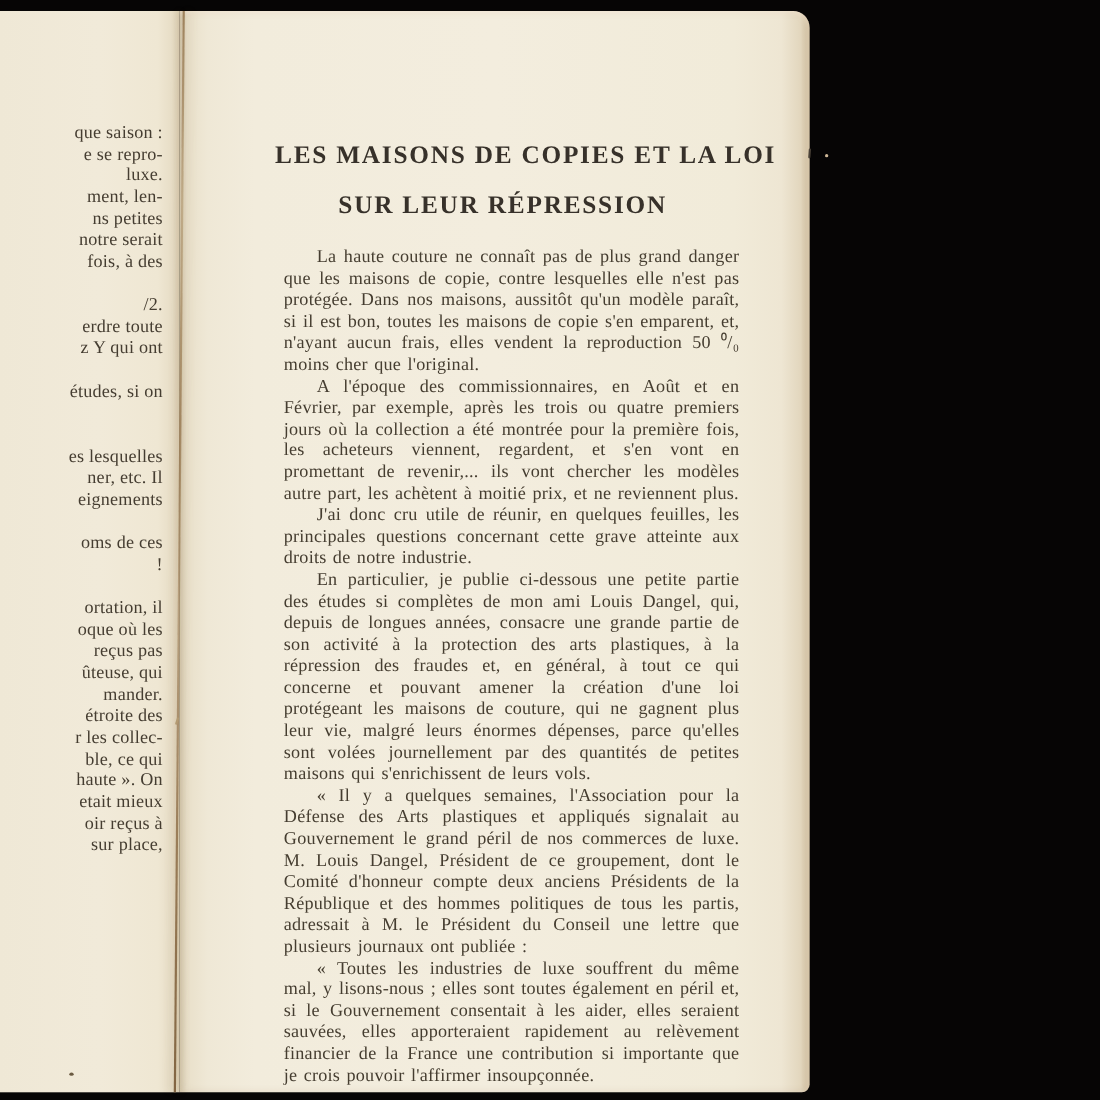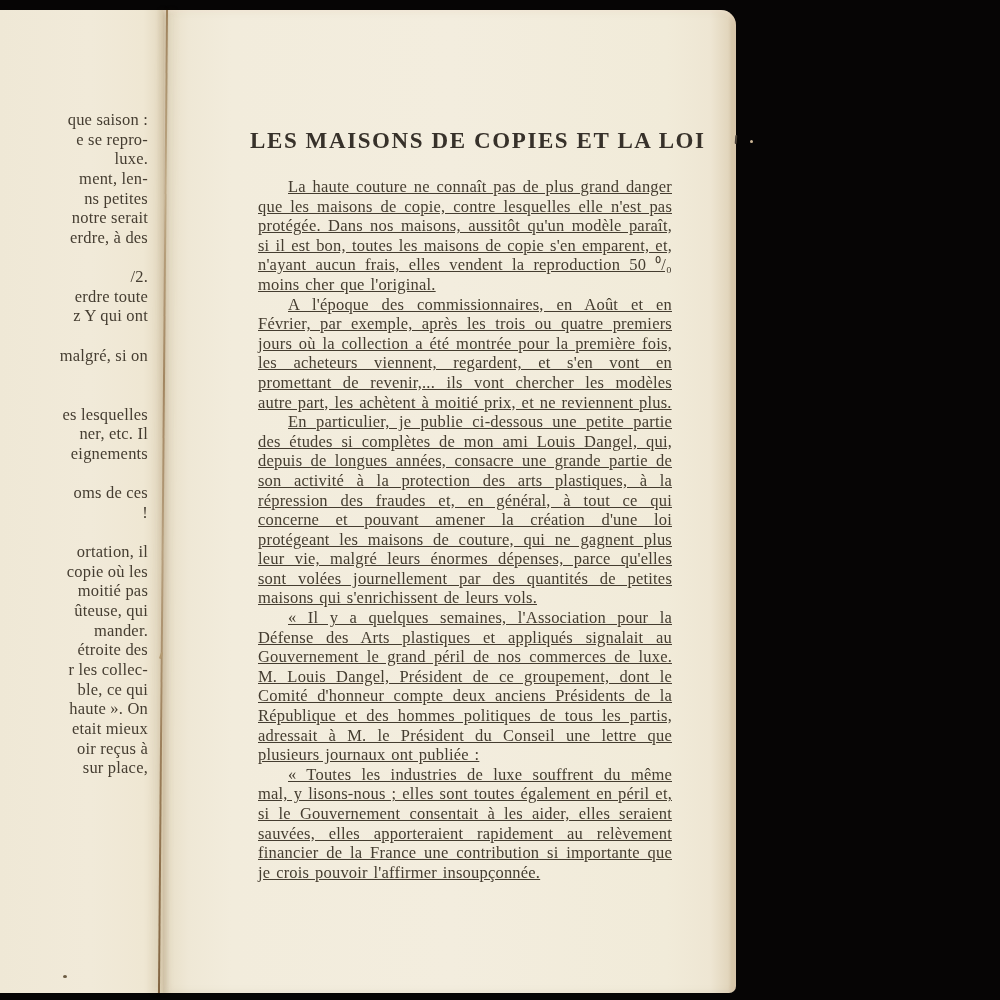--- a/index.html
+++ b/index.html
@@ -70,81 +70,83 @@
     position:absolute;left:485px;top:17px;width:2px;height:9px;
     background:#4a4238;transform:rotate(4deg);border-radius:1px;
   }
   .article-body{
     margin-top:13px;
     font-size:16.5px;line-height:19.6px;
     letter-spacing:0.2px;word-spacing:1.5px;
     color:#453d30;
     text-align:justify;
   }
-  .article-body p{margin:0;text-indent:30px;text-decoration:underline;}
+  .article-body p{margin:0;text-indent:30px;}
 
   
   .speck{position:absolute;border-radius:50%;}
   .speck-a{left:63px;top:975px;width:4px;height:3px;background:#6b5b42;}
   .speck-b{left:750px;top:140px;width:3px;height:3px;background:#cdb797;}
   .speck-c{left:160px;top:652px;width:2px;height:7px;border-radius:2px;background:#b39a72;transform:rotate(18deg);}
 </style>
 </head>
 <body>
 
 <div class="stage">
 
   <div class="left-page">
     <div class="lp-text">
       <div class="lp-line">que saison :</div>
       <div class="lp-line">e se repro-</div>
       <div class="lp-line">luxe.</div>
       <div class="lp-line">ment, len-</div>
       <div class="lp-line">ns petites</div>
       <div class="lp-line">notre serait</div>
-      <div class="lp-line">erdre, à des</div>
+      <div class="lp-line">fois, à des</div>
       <div class="lp-line"></div>
       <div class="lp-line">/2.</div>
       <div class="lp-line">erdre toute</div>
       <div class="lp-line">z Y qui ont</div>
       <div class="lp-line"></div>
-      <div class="lp-line">malgré, si on</div>
+      <div class="lp-line">études, si on</div>
       <div class="lp-line"></div>
       <div class="lp-line"></div>
       <div class="lp-line">es lesquelles</div>
       <div class="lp-line">ner, etc. Il</div>
       <div class="lp-line">eignements</div>
       <div class="lp-line"></div>
       <div class="lp-line">oms de ces</div>
       <div class="lp-line">!</div>
       <div class="lp-line"></div>
       <div class="lp-line">ortation, il</div>
-      <div class="lp-line">copie où les</div>
-      <div class="lp-line">moitié pas</div>
+      <div class="lp-line">oque où les</div>
+      <div class="lp-line">reçus pas</div>
       <div class="lp-line">ûteuse, qui</div>
       <div class="lp-line">mander.</div>
       <div class="lp-line">étroite des</div>
       <div class="lp-line">r les collec-</div>
       <div class="lp-line">ble, ce qui</div>
       <div class="lp-line">haute ». On</div>
       <div class="lp-line">etait mieux</div>
       <div class="lp-line">oir reçus à</div>
       <div class="lp-line">sur place,</div>
     </div>
   </div>
 
   <div class="right-page">
     <div class="rp-inner">
       <h1 class="article-title">
         <span>LES MAISONS DE COPIES ET LA LOI</span>
+        <span>SUR LEUR RÉPRESSION</span>
         <i class="title-tick"></i>
       </h1>
       <div class="article-body">
         <p>La haute couture ne connaît pas de plus grand danger que les maisons de copie, contre lesquelles elle n'est pas protégée. Dans nos maisons, aussitôt qu'un modèle paraît, si il est bon, toutes les maisons de copie s'en emparent, et, n'ayant aucun frais, elles vendent la reproduction 50 ⁰/₀ moins cher que l'original.</p>
         <p>A l'époque des commissionnaires, en Août et en Février, par exemple, après les trois ou quatre premiers jours où la collection a été montrée pour la première fois, les acheteurs viennent, regardent, et s'en vont en promettant de revenir,... ils vont chercher les modèles autre part, les achètent à moitié prix, et ne reviennent plus.</p>
+        <p>J'ai donc cru utile de réunir, en quelques feuilles, les principales questions concernant cette grave atteinte aux droits de notre industrie.</p>
         <p>En particulier, je publie ci-dessous une petite partie des études si complètes de mon ami Louis Dangel, qui, depuis de longues années, consacre une grande partie de son activité à la protection des arts plastiques, à la répression des fraudes et, en général, à tout ce qui concerne et pouvant amener la création d'une loi protégeant les maisons de couture, qui ne gagnent plus leur vie, malgré leurs énormes dépenses, parce qu'elles sont volées journellement par des quantités de petites maisons qui s'enrichissent de leurs vols.</p>
         <p>« Il y a quelques semaines, l'Association pour la Défense des Arts plastiques et appliqués signalait au Gouvernement le grand péril de nos commerces de luxe. M. Louis Dangel, Président de ce groupement, dont le Comité d'honneur compte deux anciens Présidents de la République et des hommes politiques de tous les partis, adressait à M. le Président du Conseil une lettre que plusieurs journaux ont publiée :</p>
         <p>« Toutes les industries de luxe souffrent du même mal, y lisons-nous ; elles sont toutes également en péril et, si le Gouvernement consentait à les aider, elles seraient sauvées, elles apporteraient rapidement au relèvement financier de la France une contribution si importante que je crois pouvoir l'affirmer insoupçonnée.</p>
       </div>
     </div>
   </div>
 
   <div class="gutter"></div>
 
   <div class="speck speck-a"></div>

